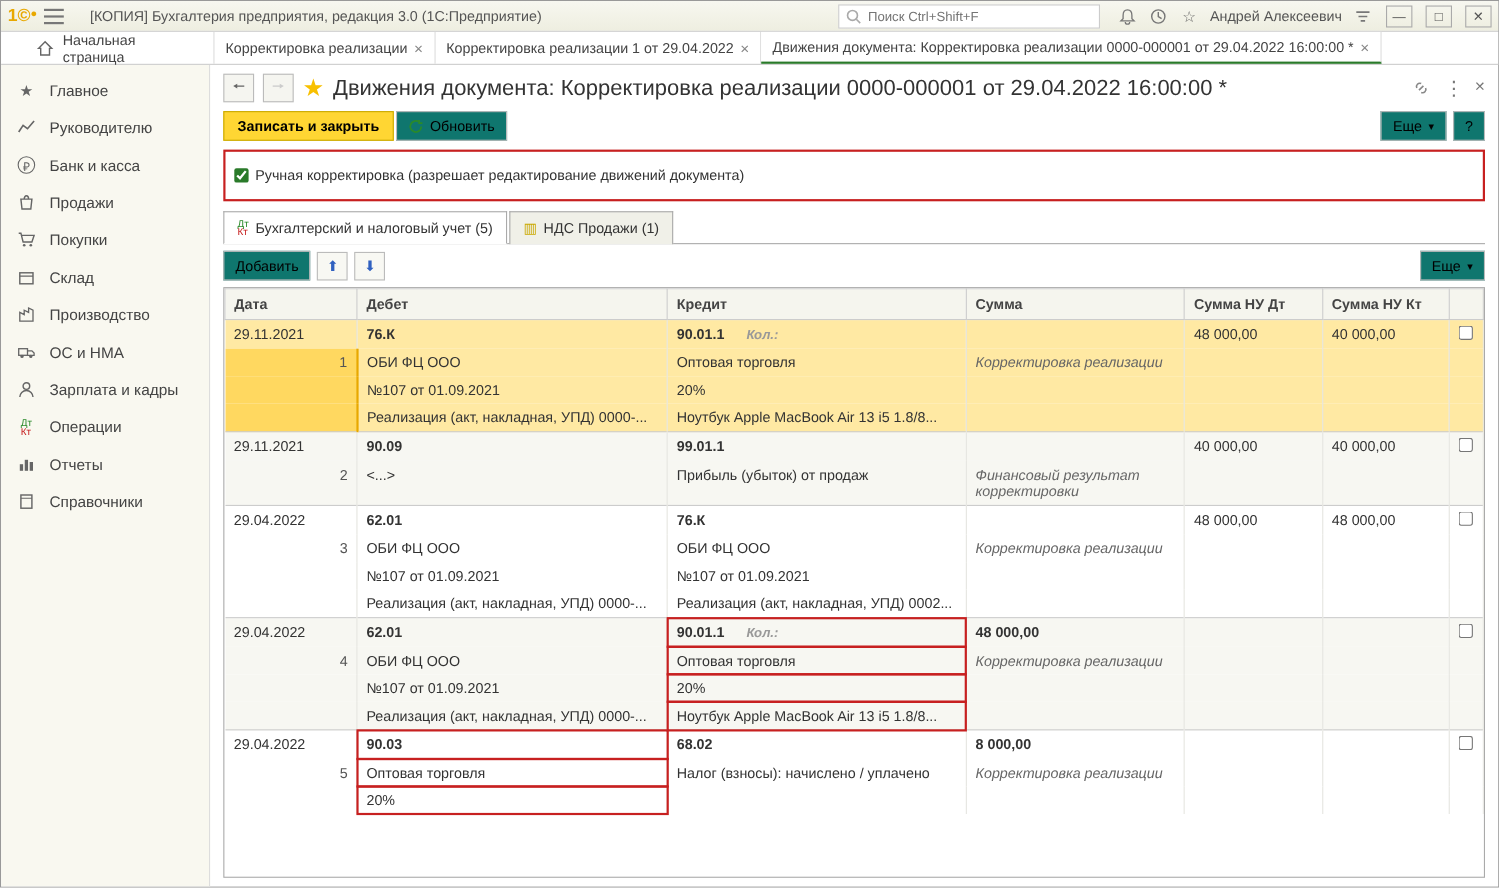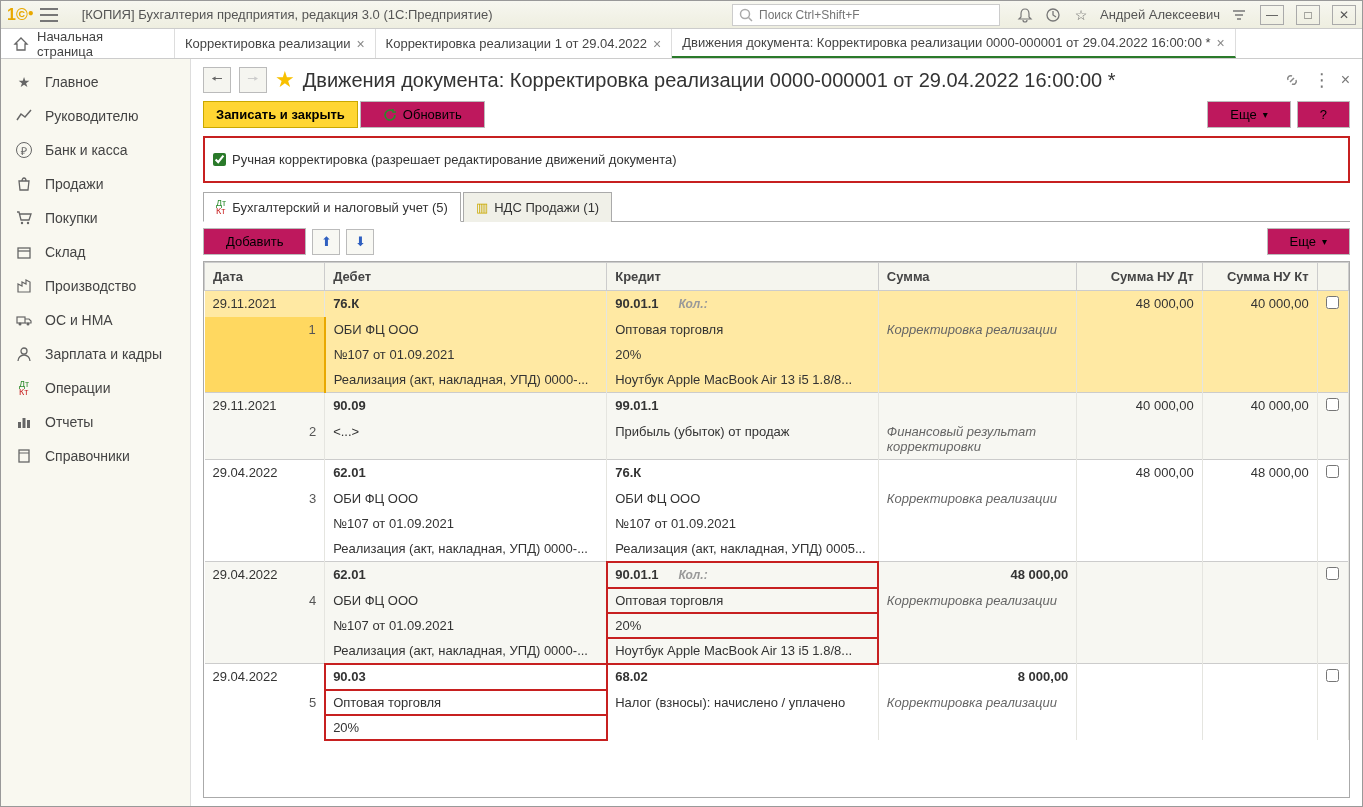--- a/index.html
+++ b/index.html
@@ -5,30 +5,30 @@
 * { box-sizing: border-box; margin: 0; padding: 0; font-family: Arial, sans-serif; }
 body { background: #fff; font-size: 13px; color: #333; overflow: hidden; }
 .app { width: 1363px; height: 807px; border: 1px solid #999; display: flex; flex-direction: column; background: #fff; }
 
 
 .title-bar { height: 28px; background: linear-gradient(#f7f7f0, #eeeee0); border-bottom: 1px solid #ccc; display: flex; align-items: center; padding: 0 6px; gap: 6px; }
 .logo-1c { color: #e8a800; font-weight: bold; font-size: 16px; }
 .menu-icon { width: 18px; height: 14px; display: flex; flex-direction: column; justify-content: space-between; cursor: pointer; }
 .menu-icon span { height: 2px; background: #777; }
 .title-text { color: #555; font-size: 13px; flex: none; padding-left: 18px; }
-.search-box { margin-left: auto; width: 268px; height: 22px; border: 1px solid #ccc; background: #fff; display: flex; align-items: center; padding: 0 6px; gap: 6px; }
+.search-box { margin-left: auto; width: 238px; height: 22px; border: 1px solid #ccc; background: #fff; display: flex; align-items: center; padding: 0 6px; gap: 6px; }
 .search-box input { border: none; outline: none; flex: 1; font-size: 12px; color: #888; }
 .title-actions { display: flex; align-items: center; gap: 10px; margin-left: 10px; }
 .title-icon { width: 18px; height: 18px; display: flex; align-items: center; justify-content: center; color: #666; cursor: pointer; font-size: 14px; }
 .user-name { color: #555; font-size: 13px; }
 .win-btn { width: 24px; height: 20px; border: 1px solid #aaa; display: flex; align-items: center; justify-content: center; color: #555; cursor: pointer; font-size: 12px; margin-left: 2px; }
 
 
 .tabs-row { height: 30px; background: #fff; border-bottom: 1px solid #ccc; display: flex; align-items: stretch; }
-.home-tab { width: 174px; display: flex; align-items: center; gap: 8px; padding: 0 12px; border-right: 1px solid #ddd; color: #444; cursor: pointer; }
+.home-tab { width: 174px; display: flex; align-items: center; gap: 8px; padding: 0 12px; border-right: 1px solid #ddd; color: #444; cursor: pointer; margin-left: 20px; }
 .tab { display: flex; align-items: center; padding: 0 10px; border-right: 1px solid #ddd; color: #444; cursor: pointer; gap: 6px; font-size: 13px; }
 .tab.active { border-bottom: 2px solid #2a7a2a; background: #fff; }
 .tab-close { color: #888; font-size: 14px; cursor: pointer; }
 
 
 .main { flex: 1; display: flex; overflow: hidden; }
 
 
 .sidebar { width: 190px; background: #f9f8f0; border-right: 1px solid #ddd; padding-top: 6px; }
 .side-item { display: flex; align-items: center; gap: 12px; padding: 8px 14px; color: #444; cursor: pointer; font-size: 14px; }
@@ -38,21 +38,21 @@
 .content { flex: 1; display: flex; flex-direction: column; padding: 8px 12px; overflow: hidden; }
 .content-header { display: flex; align-items: center; gap: 8px; margin-bottom: 8px; }
 .nav-btn { width: 28px; height: 26px; border: 1px solid #bbb; background: #f5f5f0; display: flex; align-items: center; justify-content: center; cursor: pointer; color: #666; }
 .nav-btn.disabled { color: #ccc; }
 .star-icon { color: #f8c000; font-size: 22px; }
 .page-title { font-size: 20px; color: #333; font-weight: normal; }
 .header-right { margin-left: auto; display: flex; align-items: center; gap: 12px; color: #777; }
 
 .toolbar-row { display: flex; align-items: center; gap: 2px; margin-bottom: 8px; }
 .btn-yellow { background: #ffd633; border: 1px solid #c9a800; padding: 5px 12px; font-weight: bold; cursor: pointer; font-size: 13px; }
-.btn { background: #be185d; border: 1px solid #bbb; padding: 5px 22px; cursor: pointer; display: flex; align-items: center; gap: 6px; font-size: 13px; }
+.btn { background: #0f766e; border: 1px solid #bbb; padding: 5px 10px; cursor: pointer; display: flex; align-items: center; gap: 6px; font-size: 13px; }
 .refresh-icon { color: #2a8a2a; }
 
 .checkbox-row { border: 2px solid #c72020; padding: 14px 8px; display: inline-flex; align-items: center; gap: 6px; margin-bottom: 8px; }
 .checkbox-row input { accent-color: #2a7a2a; }
 
 .sub-tabs { display: flex; border-bottom: 1px solid #aaa; margin-bottom: 6px; }
 .sub-tab { padding: 6px 12px; border: 1px solid #aaa; border-bottom: none; background: #f0f0e8; display: flex; align-items: center; gap: 6px; cursor: pointer; margin-right: 2px; position: relative; top: 1px; font-size: 13px; }
 .sub-tab.active { background: #fff; border-bottom: 1px solid #fff; }
 .dtkt-icon { font-size: 9px; line-height: 8px; }
 .dtkt-icon .dt { color: #2a8a2a; }
@@ -68,21 +68,21 @@
 
 .table-wrap { flex: 1; border: 1px solid #aaa; overflow: auto; }
 table { width: 100%; border-collapse: collapse; }
 th { background: #f5f5ee; border: 1px solid #ccc; padding: 6px 8px; text-align: left; font-weight: bold; color: #444; font-size: 13px; }
 td { border-right: 1px solid #e5e5e0; padding: 5px 8px; font-size: 13px; vertical-align: top; }
 .row-sel td { background: #ffe9a3; }
 .row-sel .row-num-cell { background: #ffd860; border-right: 2px solid #e8a800; }
 tr.stripe td { background: #f7f7f2; }
 .bold { font-weight: bold; }
 .italic { font-style: italic; color: #666; }
-.num { text-align: right; }
+.num { text-align: left; }
 .row-num-cell { text-align: right; color: #555; }
 .kol { color: #999; font-style: italic; margin-left: 20px; font-size: 12px; }
 .chk-cell { text-align: center; }
 .chk-cell input { margin: 0; }
 .red-box { outline: 2px solid #c72020; outline-offset: -1px; }
 .sep-top td { border-top: 1px solid #ccc; }
 
 .col-date { width: 115px; }
 .col-debit { width: 270px; }
 .col-credit { width: 260px; }
@@ -434,21 +434,21 @@
                 <td class="">№107 от 01.09.2021</td>
                 <td class="">№107 от 01.09.2021</td>
                 <td></td>
                 <td></td>
                 <td></td>
                 <td></td>
               </tr>
               <tr class=" ">
                 <td class="row-num-cell"></td>
                 <td class="">Реализация (акт, накладная, УПД) 0000-...</td>
-                <td class="">Реализация (акт, накладная, УПД) 0005...</td>
+                <td class="">Реализация (акт, накладная, УПД) 0002...</td>
                 <td></td>
                 <td></td>
                 <td></td>
                 <td></td>
               </tr>
               <tr class=" sep-top stripe">
                 <td>29.04.2022</td>
                 <td class="bold ">62.01</td>
                 <td class="bold red-box">90.01.1<span class="kol">Кол.:</span></td>
                 <td class="num bold">48 000,00</td>

